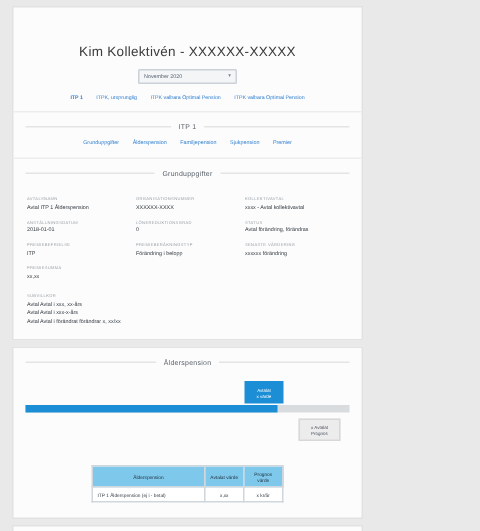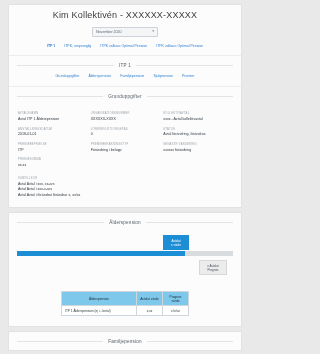--- a/index.html
+++ b/index.html
@@ -23,21 +23,21 @@
     border: 1px solid #e2e2e2;
     margin-bottom: 4px;
   }
   .card.first { margin-top: 4px; }
 
   .page-title {
     text-align: center;
     font-size: 9px;
     color: #3c3c3c;
     letter-spacing: .2px;
-    padding: 5px 4px 7px;
+    padding: 24px 4px 7px;
     font-weight: 400;
   }
 
   
   .select-wrap {
     display: flex; justify-content: center;
     padding-bottom: 7px;
   }
   .period-select {
     width: 66px; height: 10px;

